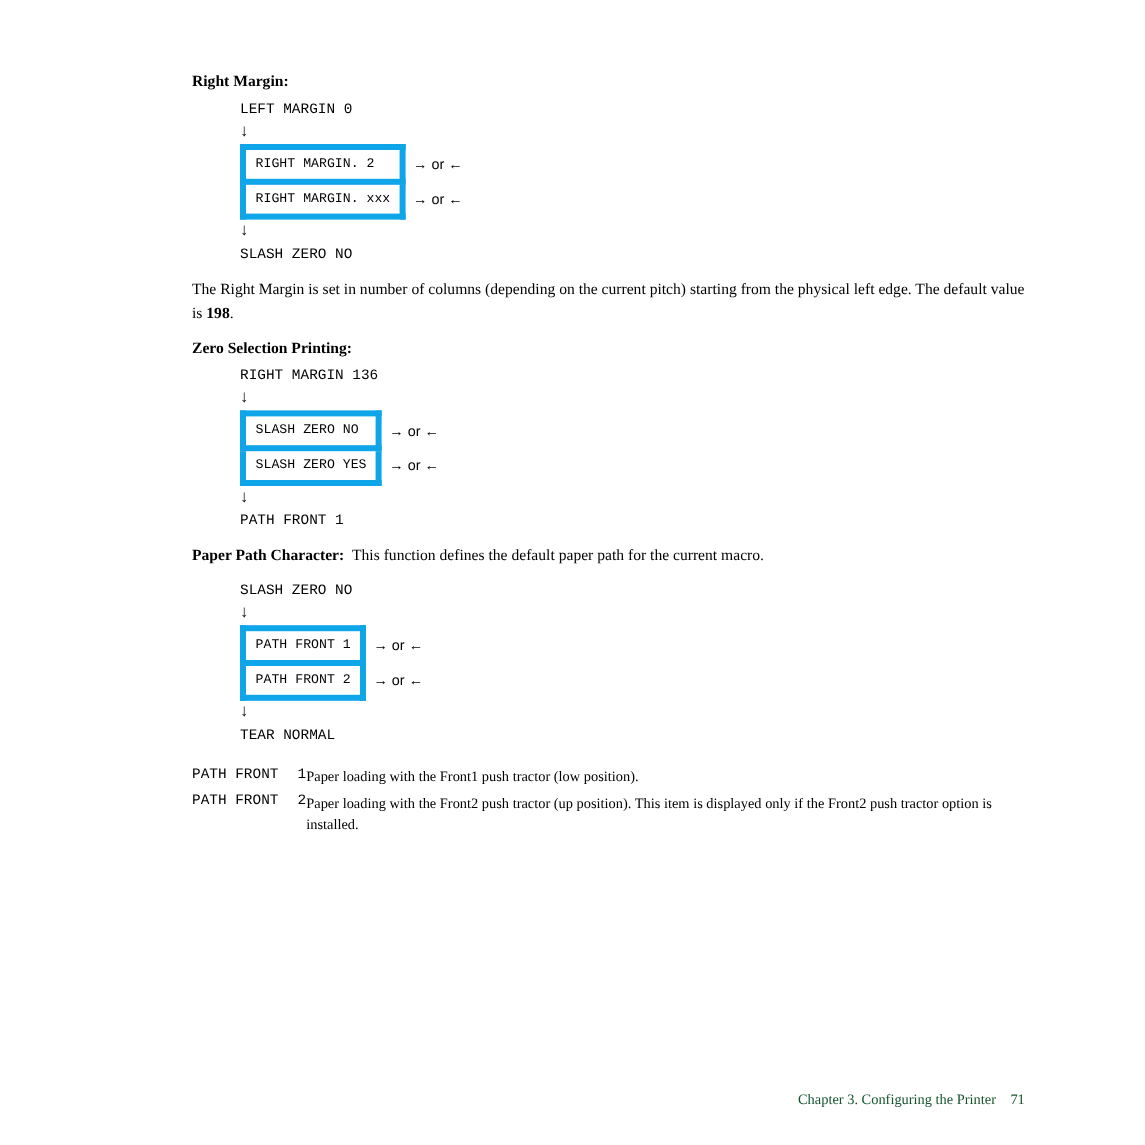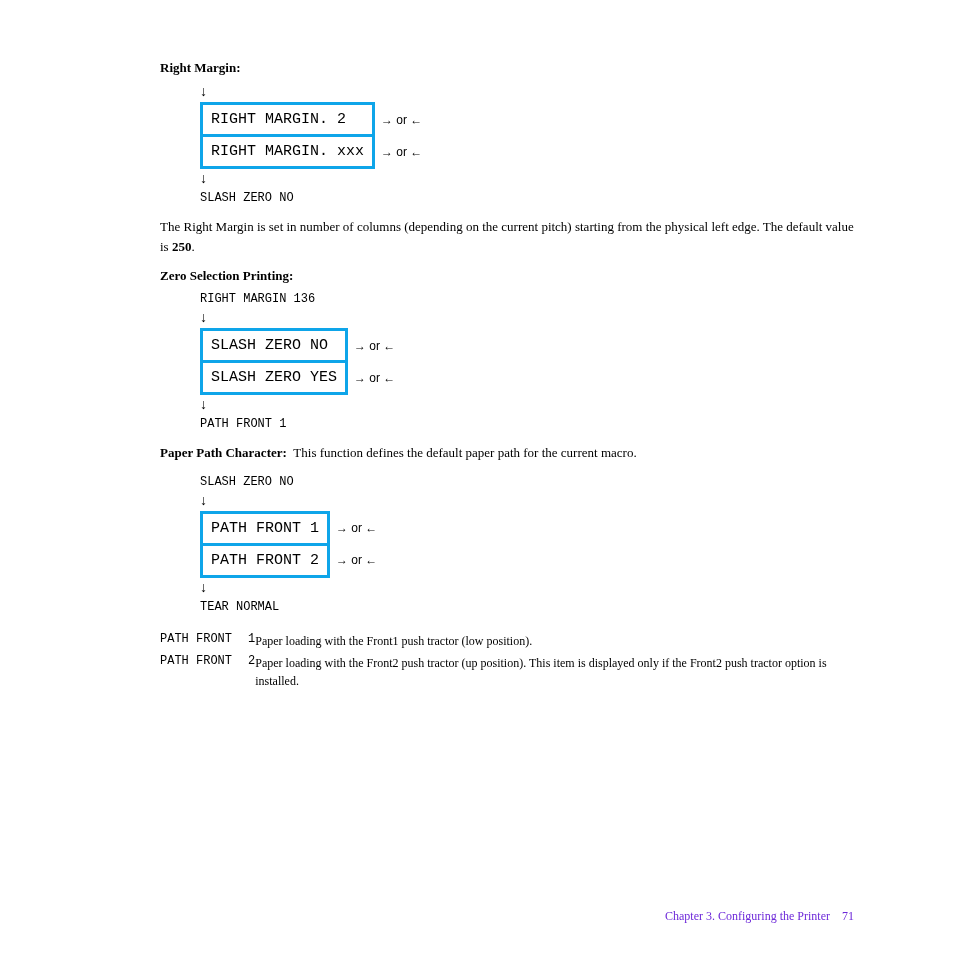--- a/index.html
+++ b/index.html
@@ -35,22 +35,22 @@
       margin-bottom: 2px;
     }
     .menu-table {
       margin-left: 40px;
       border-collapse: collapse;
       margin-top: 2px;
       margin-bottom: 2px;
     }
     .menu-table td {
       font-family: 'Courier New', Courier, monospace;
-      font-size: 15px;
-      border: 3px solid #0ea5e9;
+      font-size: 11px;
+      border: 5px solid #0ea5e9;
       padding: 6px 8px;
       white-space: nowrap;
     }
     .menu-table .arrow-cell {
       border: none;
       padding: 2px 6px;
       font-family: Liberation Sans, sans-serif;
       font-size: 12px;
     }
     .after-label {
@@ -69,21 +69,21 @@
       font-weight: bold;
     }
     .footer {
       position: absolute;
       bottom: 30px;
       width: calc(954px - 160px - 100px);
       left: 160px;
       display: flex;
       justify-content: flex-end;
       font-size: 12px;
-      color: #6d28d9;
+      color: #14532d;
     }
     .description-table {
       margin-top: 10px;
       border-collapse: collapse;
     }
     .description-table td {
       font-size: 12px;
       vertical-align: top;
       padding: 2px 0;
     }
@@ -112,37 +112,38 @@
       line-height: 1.5;
     }
   </style>
 </head>
 <body>
 
 <div class="page">
 
   <div>
     <div class="section-title">Right Margin:</div>
+    <div class="menu-context">LEFT MARGIN 0</div>
     <span class="arrow-down">↓</span>
     <table class="menu-table">
       <tbody>
           <tr>
         <td>RIGHT MARGIN. 2</td>
         <td class="arrow-cell">→ or ←</td>
       </tr>
       <tr>
         <td>RIGHT MARGIN. xxx</td>
         <td class="arrow-cell">→ or ←</td>
       </tr>
     </tbody>
       </table>
     <span class="arrow-down">↓</span>
     <div class="after-label">SLASH ZERO NO</div>
     <p class="paragraph">
-      The Right Margin is set in number of columns (depending on the current pitch) starting from the physical left edge. The default value is <strong>250</strong>.
+      The Right Margin is set in number of columns (depending on the current pitch) starting from the physical left edge. The default value is <strong>198</strong>.
     </p>
   </div>
 
   <div>
     <div class="section-title">Zero Selection Printing:</div>
     <div class="menu-context">RIGHT MARGIN 136</div>
     <span class="arrow-down">↓</span>
     <table class="menu-table">
       <tbody>
           <tr>

